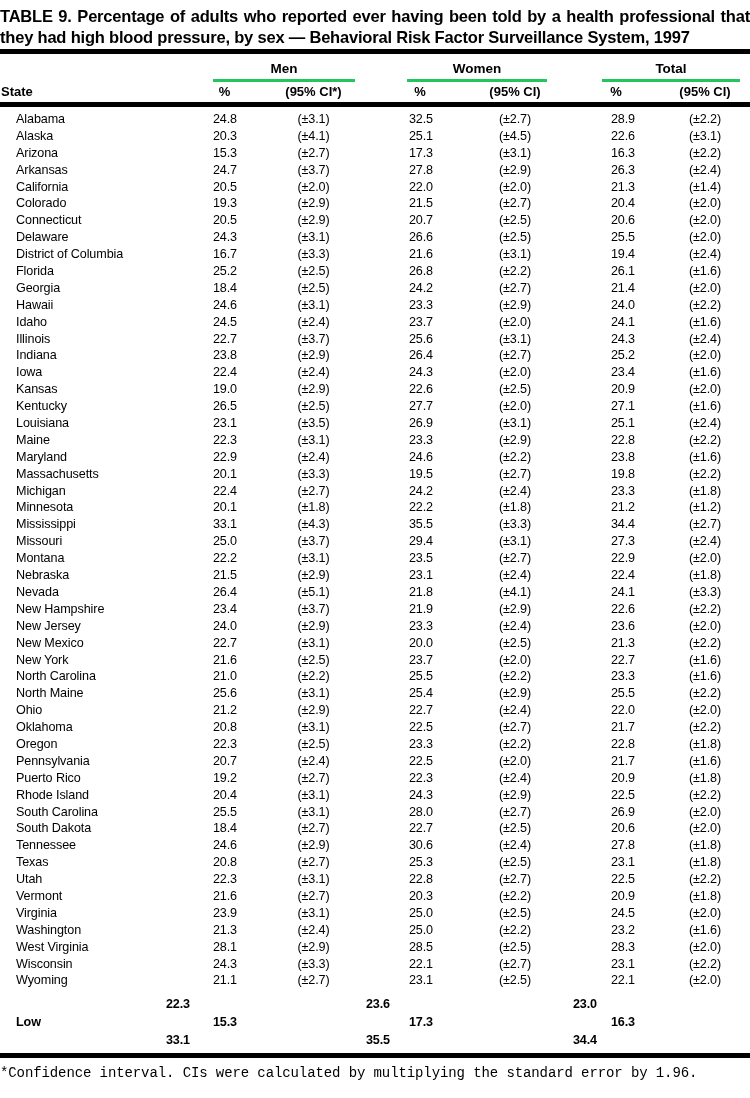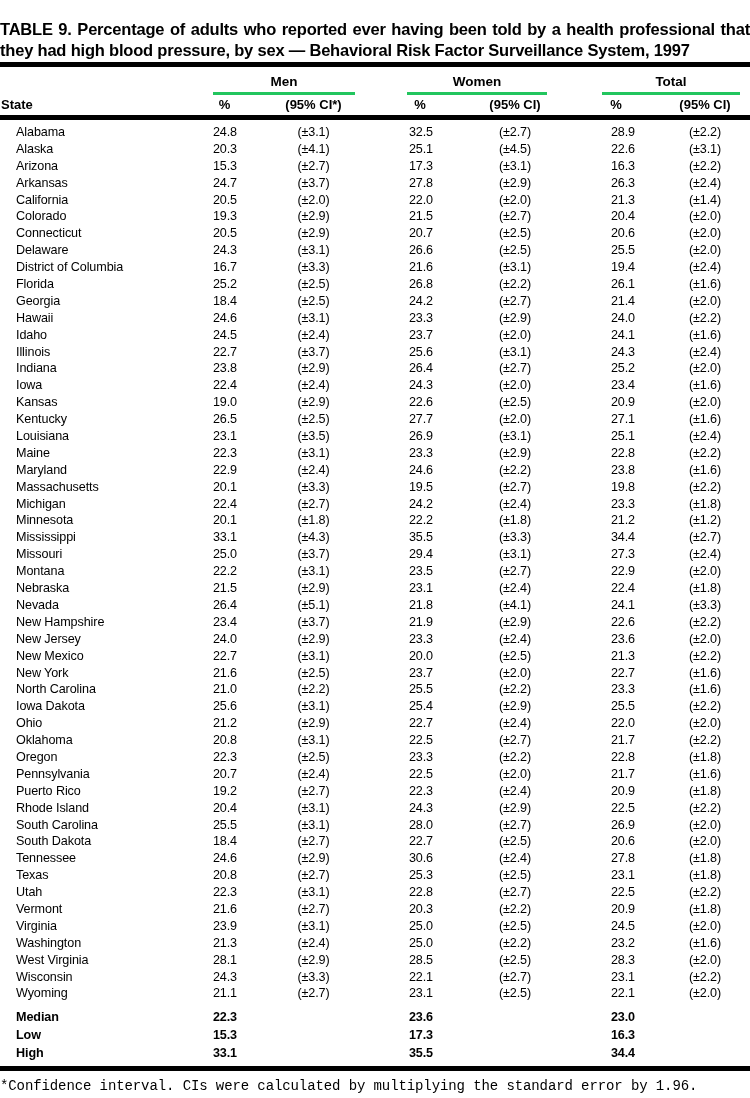--- a/index.html
+++ b/index.html
@@ -10,21 +10,21 @@
     font-family: "Liberation Sans", sans-serif;
     overflow: hidden;
     position: relative;
   }
   .title {
     font-size: 16.5px;
     font-weight: bold;
     line-height: 20.5px;
     text-align: justify;
     letter-spacing: -0.2px;
-    padding-top: 19px;
+    padding-top: 6px;
   }
   .rule-thick {
     height: 5px;
     background: #000;
   }
   #rule-top { margin-top: 2px; }
   
   .colheads {
     position: relative;
     height: 48px;
@@ -416,21 +416,21 @@
     <div class="trow grid7">
       <div class="cell c-state">North Carolina</div>
       <div class="cell c-pct">21.0</div>
       <div class="cell c-ci">(±2.2)</div>
       <div class="cell c-pct">25.5</div>
       <div class="cell c-ci">(±2.2)</div>
       <div class="cell c-pct">23.3</div>
       <div class="cell c-ci ci-total">(±1.6)</div>
     </div>
     <div class="trow grid7">
-      <div class="cell c-state">Iowa Dakota</div>
+      <div class="cell c-state">North Maine</div>
       <div class="cell c-pct">25.6</div>
       <div class="cell c-ci">(±3.1)</div>
       <div class="cell c-pct">25.4</div>
       <div class="cell c-ci">(±2.9)</div>
       <div class="cell c-pct">25.5</div>
       <div class="cell c-ci ci-total">(±2.2)</div>
     </div>
     <div class="trow grid7">
       <div class="cell c-state">Ohio</div>
       <div class="cell c-pct">21.2</div>
@@ -581,39 +581,37 @@
       <div class="cell c-ci">(±2.7)</div>
       <div class="cell c-pct">23.1</div>
       <div class="cell c-ci">(±2.5)</div>
       <div class="cell c-pct">22.1</div>
       <div class="cell c-ci ci-total">(±2.0)</div>
     </div>
   </div>
 
 <div id="summary-rows">
     <div class="trow grid7 sumrow">
-      <div class="cell c-state">Median</div>
       <div class="cell c-pct">22.3</div>
       <div class="cell c-ci"></div>
       <div class="cell c-pct">23.6</div>
       <div class="cell c-ci"></div>
       <div class="cell c-pct">23.0</div>
       <div class="cell c-ci ci-total"></div>
     </div>
     <div class="trow grid7 sumrow">
       <div class="cell c-state">Low</div>
       <div class="cell c-pct">15.3</div>
       <div class="cell c-ci"></div>
       <div class="cell c-pct">17.3</div>
       <div class="cell c-ci"></div>
       <div class="cell c-pct">16.3</div>
       <div class="cell c-ci ci-total"></div>
     </div>
     <div class="trow grid7 sumrow">
-      <div class="cell c-state">High</div>
       <div class="cell c-pct">33.1</div>
       <div class="cell c-ci"></div>
       <div class="cell c-pct">35.5</div>
       <div class="cell c-ci"></div>
       <div class="cell c-pct">34.4</div>
       <div class="cell c-ci ci-total"></div>
     </div>
   </div>
 
 <div class="rule-thick" id="rule-bottom"></div>

